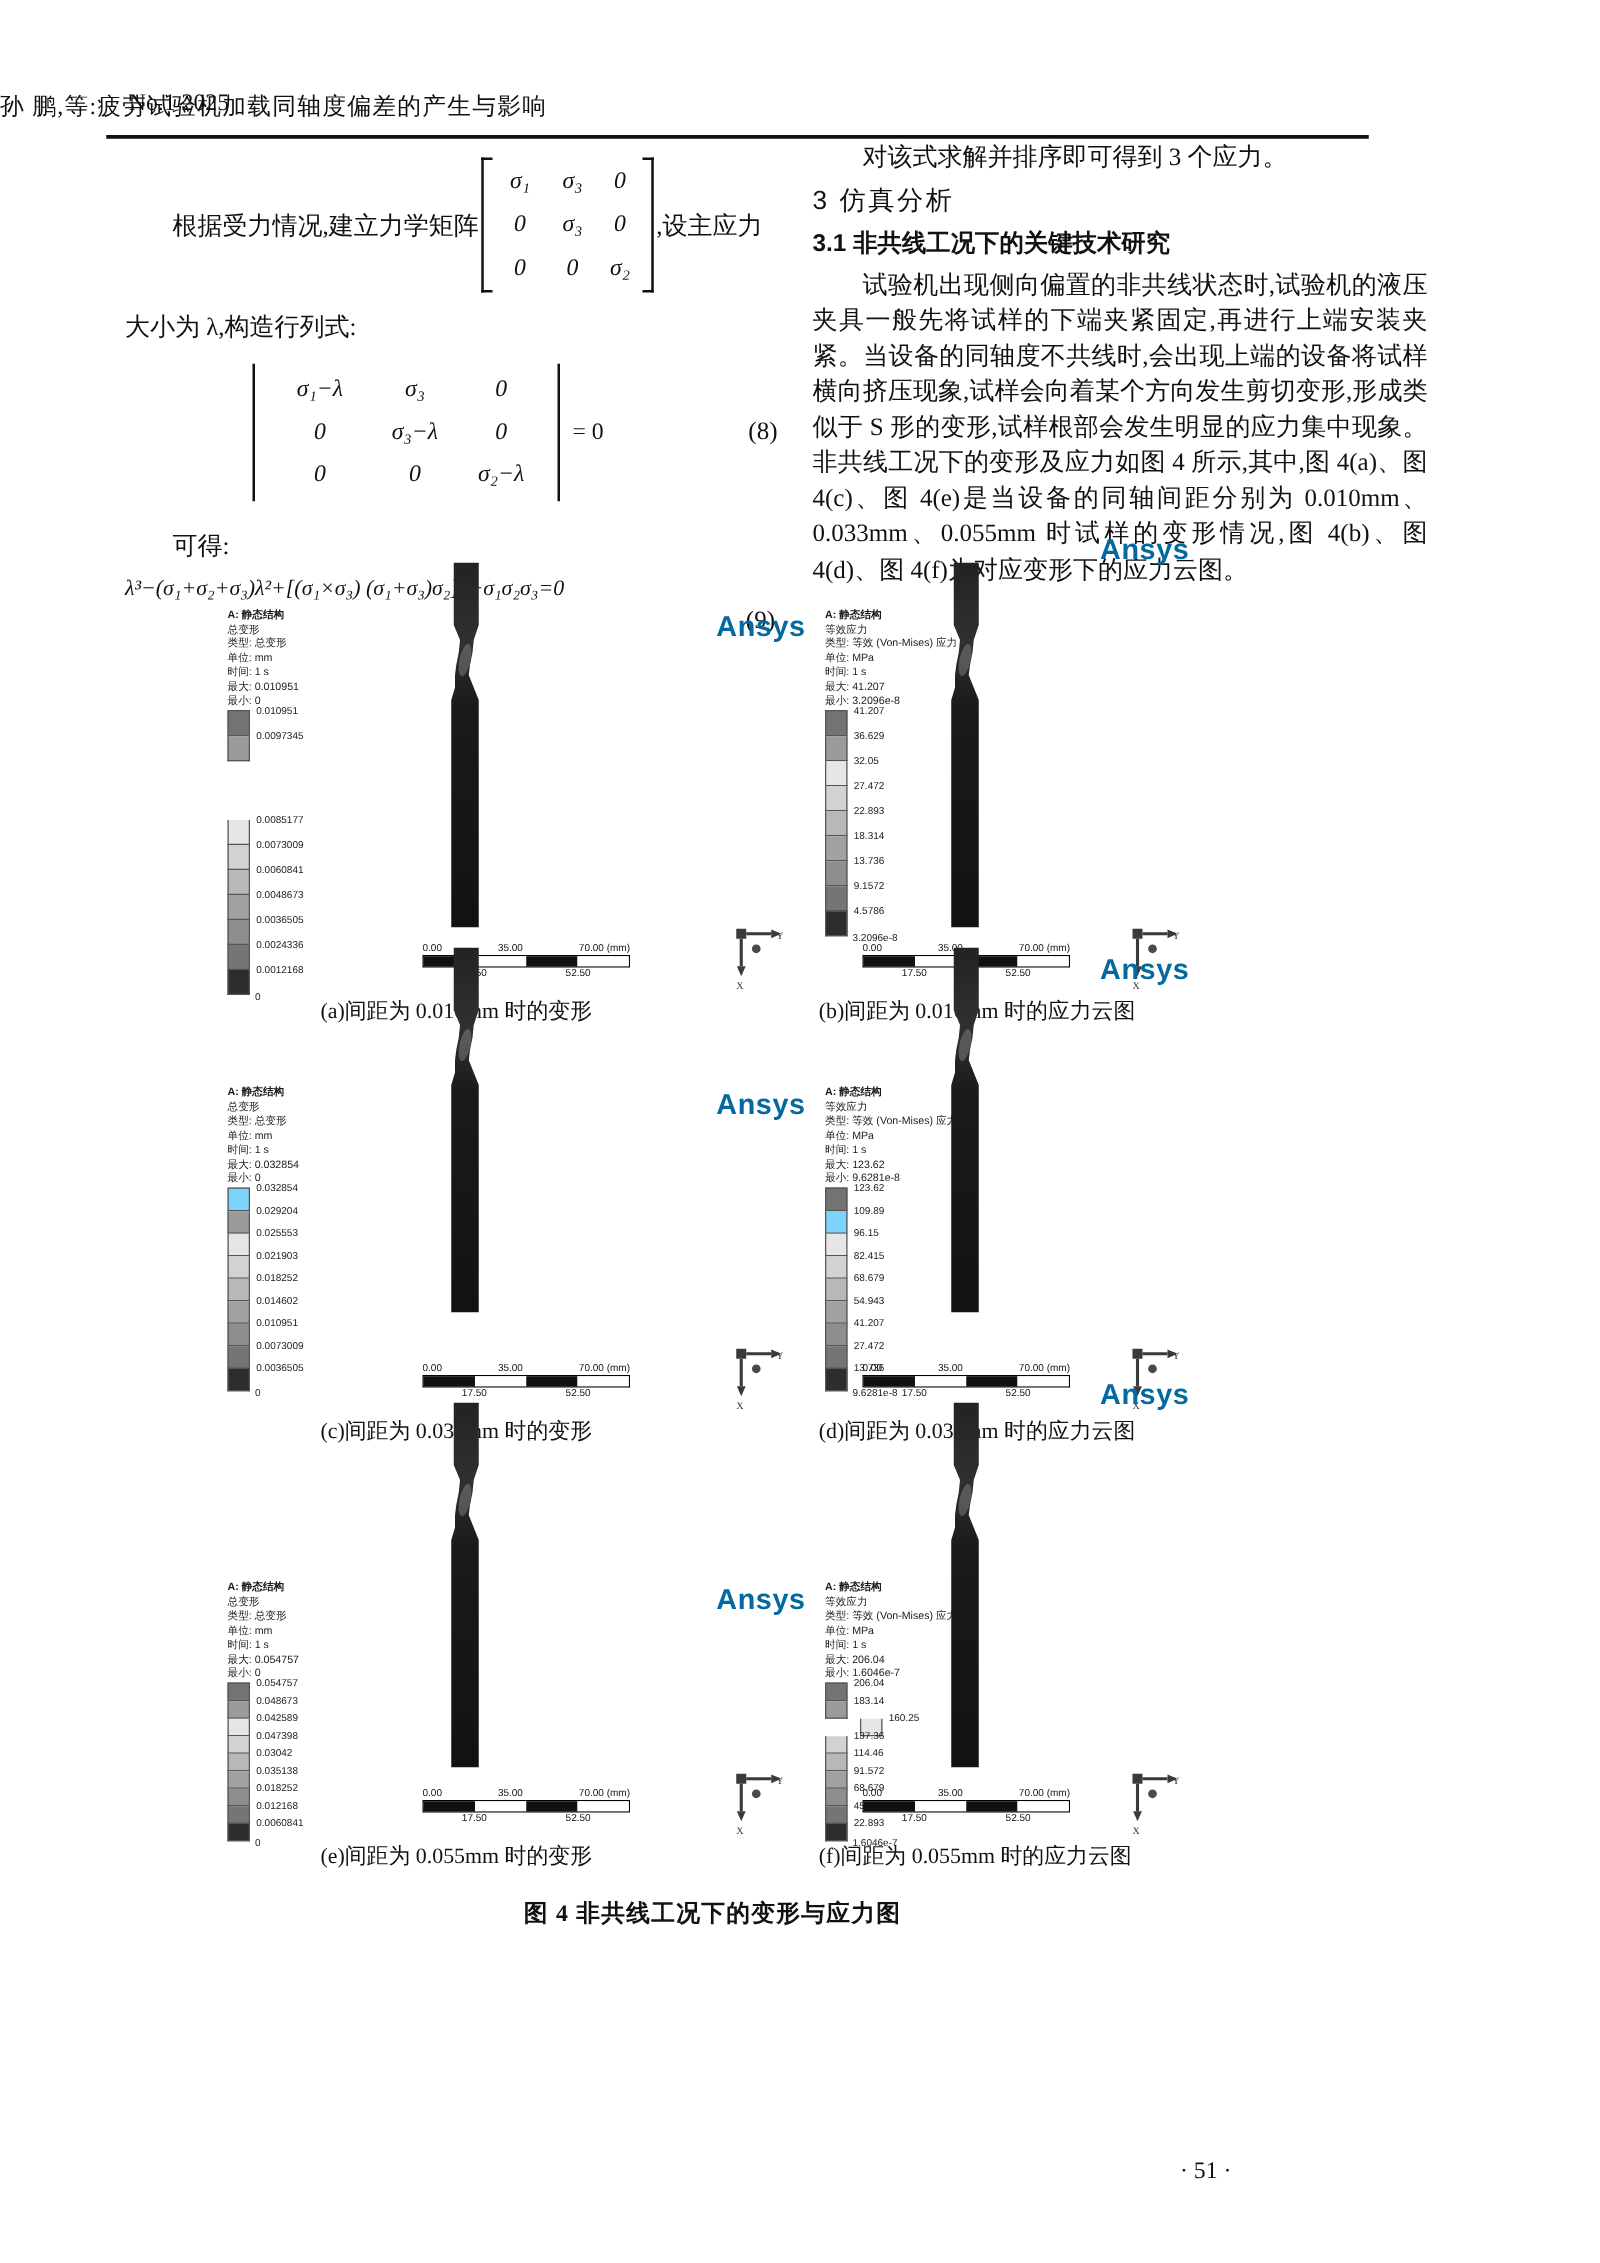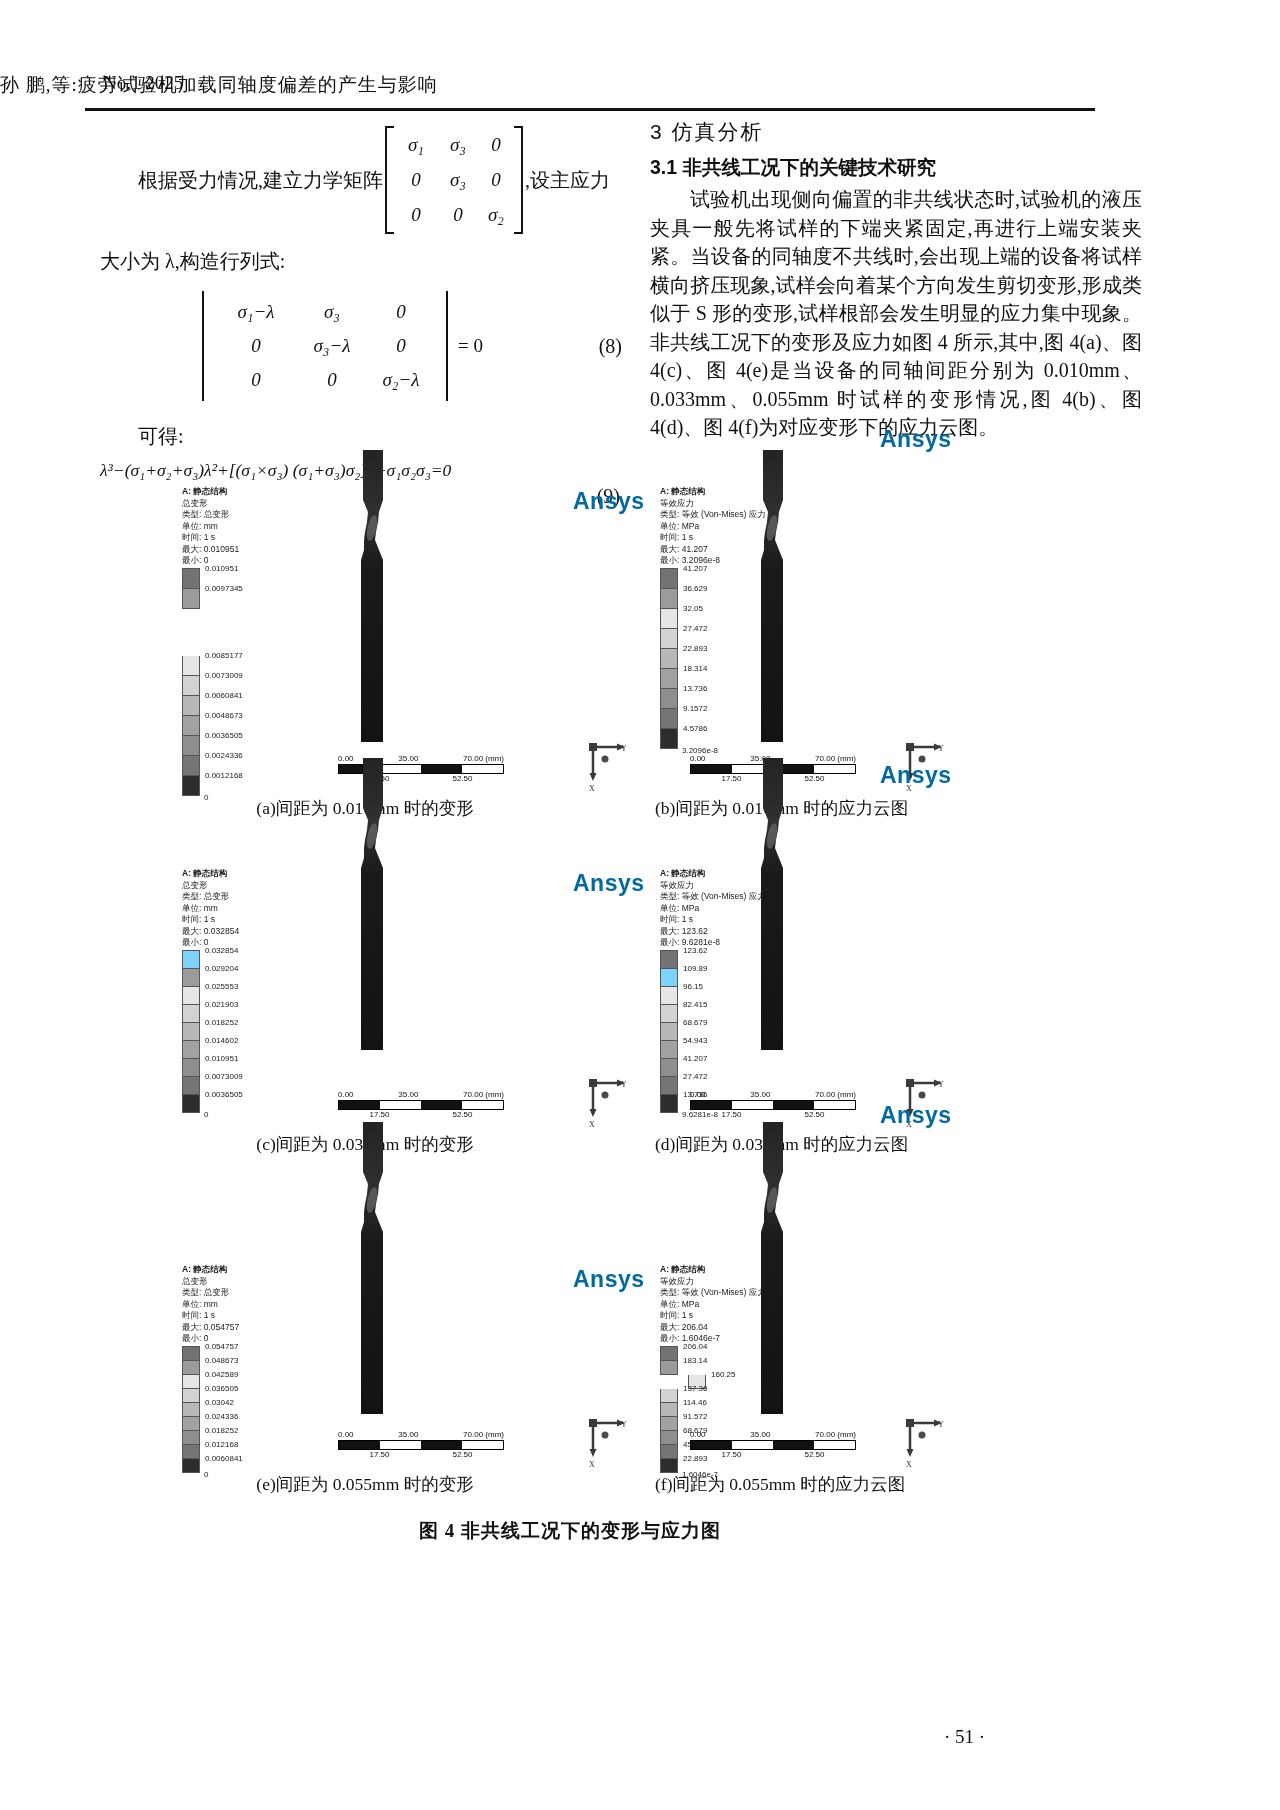--- a/index.html
+++ b/index.html
@@ -122,20 +122,21 @@
       </span>
       <span class="det-eq">= 0</span>
       <span class="eqno8">(8)</span>
     </div>
     <div class="p-derive">可得:</div>
     <div class="eq9line">λ³−(σ₁+σ₂+σ₃)λ²+[(σ₁×σ₃) (σ₁+σ₃)σ₂]λ−σ₁σ₂σ₃=0</div>
     <div class="eqno9">(9)</div>
   </div>
 
   <div class="col-right">
+    <div class="rc-p0">对该式求解并排序即可得到 3 个应力。</div>
     <div class="rc-h1">3  仿真分析</div>
     <div class="rc-h2">3.1  非共线工况下的关键技术研究</div>
     <div class="rc-para">试验机出现侧向偏置的非共线状态时,试验机的液压夹具一般先将试样的下端夹紧固定,再进行上端安装夹紧。当设备的同轴度不共线时,会出现上端的设备将试样横向挤压现象,试样会向着某个方向发生剪切变形,形成类似于 S 形的变形,试样根部会发生明显的应力集中现象。非共线工况下的变形及应力如图 4 所示,其中,图 4(a)、图 4(c)、图 4(e)是当设备的同轴间距分别为 0.010mm、0.033mm、0.055mm 时试样的变形情况,图 4(b)、图 4(d)、图 4(f)为对应变形下的应力云图。</div>
   </div>
 
   <div id="figure-area">
       <div class="panel r1 side-l" style="left: 170px; top: 420px;">
     <div class="wm">Ansys</div>
     <div class="legend">
       <div class="lg-title">A: 静态结构</div>
@@ -487,27 +488,27 @@
             <div class="cb-seg" style="background: rgb(115, 115, 115);">
               <span class="cb-label">0.054757</span>
             </div>
             <div class="cb-seg" style="background: rgb(155, 155, 155);">
               <span class="cb-label">0.048673</span>
             </div>
             <div class="cb-seg" style="background: rgb(230, 230, 230);">
               <span class="cb-label">0.042589</span>
             </div>
             <div class="cb-seg" style="background: rgb(210, 210, 210);">
-              <span class="cb-label">0.036505</span>
+              <span class="cb-label">0.047398</span>
             </div>
             <div class="cb-seg" style="background: rgb(184, 184, 184);">
               <span class="cb-label">0.03042</span>
             </div>
             <div class="cb-seg" style="background: rgb(162, 162, 162);">
-              <span class="cb-label">0.024336</span>
+              <span class="cb-label">0.035138</span>
             </div>
             <div class="cb-seg" style="background: rgb(142, 142, 142);">
               <span class="cb-label">0.018252</span>
             </div>
             <div class="cb-seg" style="background: rgb(117, 117, 117);">
               <span class="cb-label">0.012168</span>
             </div>
             <div class="cb-seg" style="background: rgb(45, 45, 45);">
               <span class="cb-label">0.0060841</span>
             </div>

